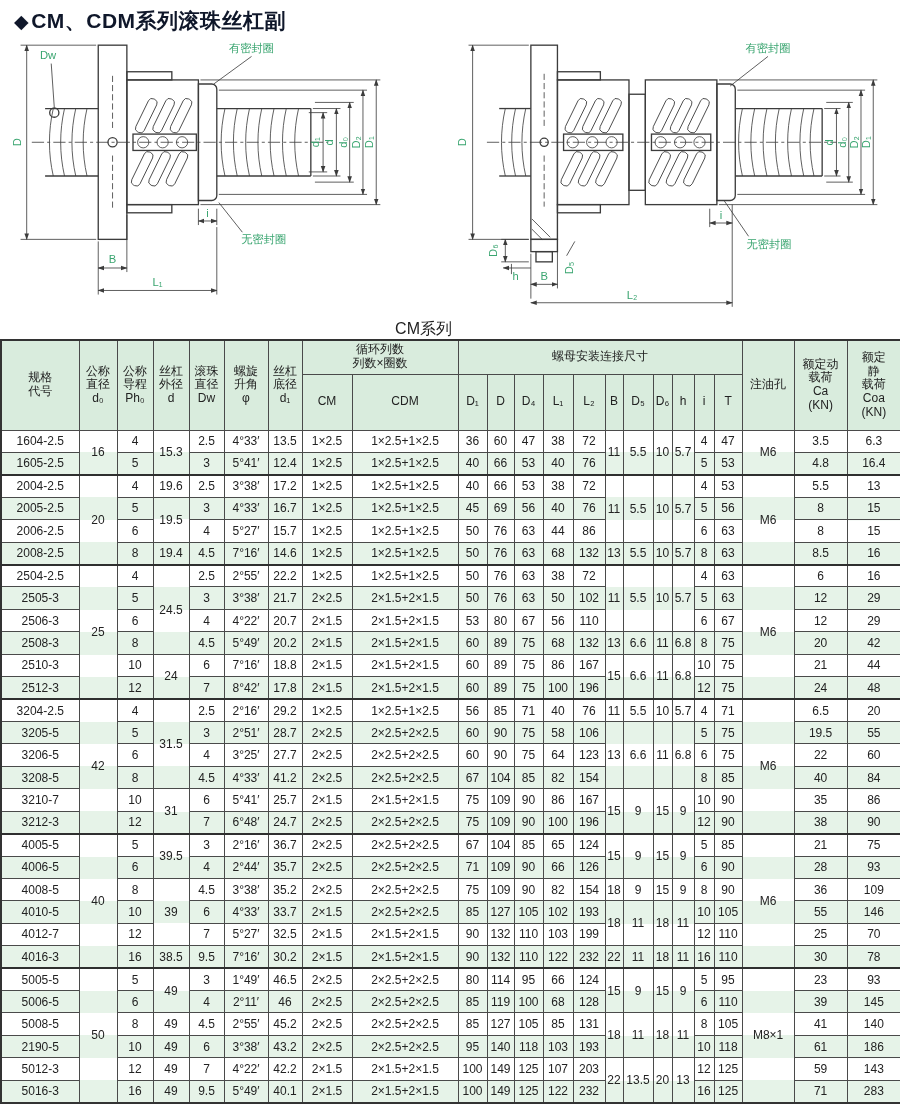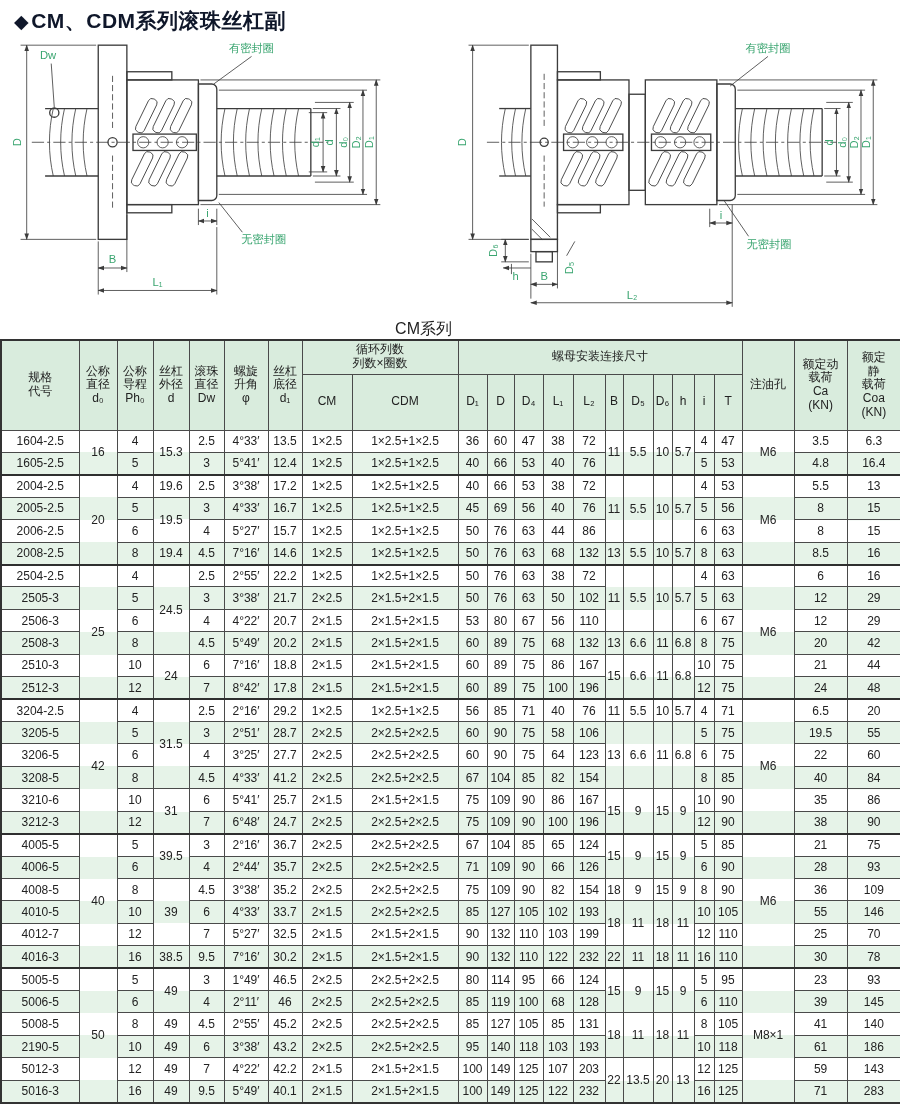--- a/index.html
+++ b/index.html
@@ -663,21 +663,21 @@
           <td>104</td>
           <td>85</td>
           <td>82</td>
           <td>154</td>
           <td>8</td>
           <td>85</td>
           <td>40</td>
           <td>84</td>
         </tr>
         <tr>
-          <td>3210-6</td>
+          <td>3210-7</td>
           <td>10</td>
           <td rowspan="2">31</td>
           <td>6</td>
           <td>5°41′</td>
           <td>25.7</td>
           <td>2×1.5</td>
           <td>2×1.5+2×1.5</td>
           <td>75</td>
           <td>109</td>
           <td>90</td>

